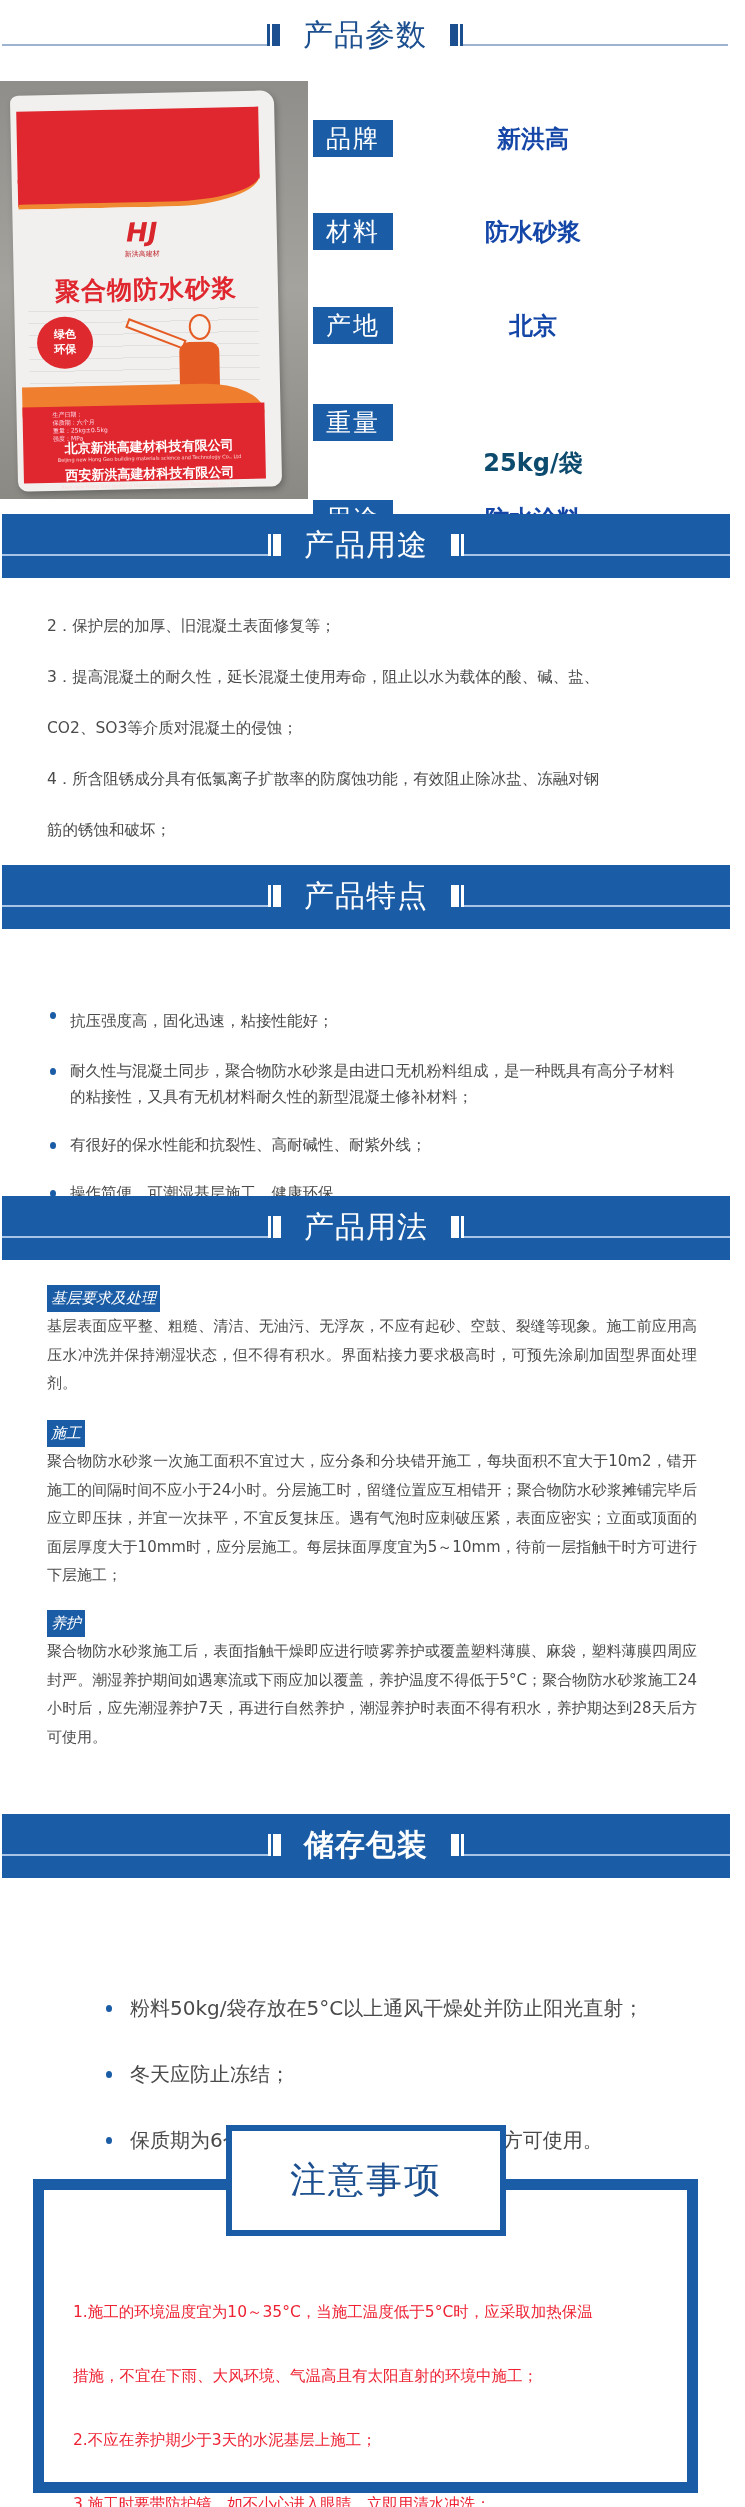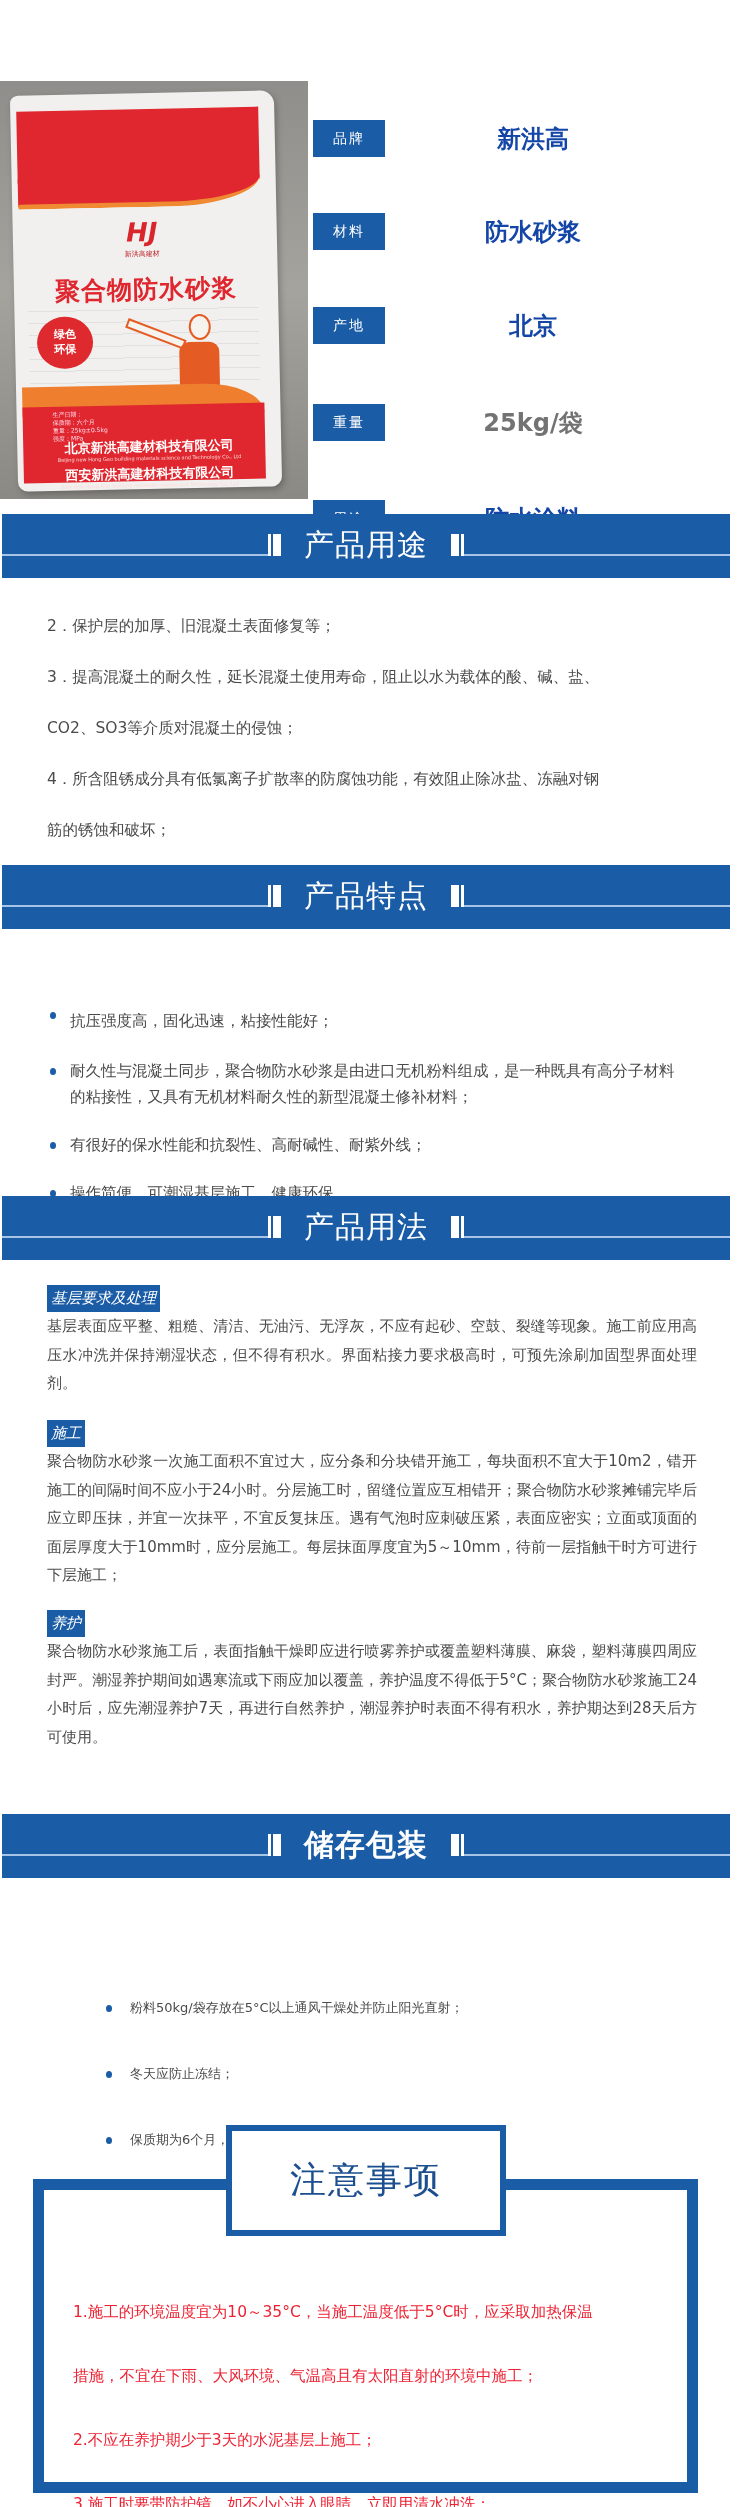--- a/index.html
+++ b/index.html
@@ -59,28 +59,28 @@
   .bag .info { position: absolute; left: 36px; top: 316px; font-size: 6px; color: #fde; line-height: 8px; }
   .bag .co { position: absolute; left: 14px; width: 236px; text-align: center; color: #fff; font-family: "DejaVu Serif", serif; font-weight: bold; font-size: 13px; }
   .bag .co.c1 { top: 345px; }
   .bag .co.c2 { top: 372px; }
   .bag .co-en { position: absolute; left: 14px; width: 236px; text-align: center; color: #fbdada; font-size: 5px; }
   .bag .co-en.e1 { top: 362px; }
   .bag .co-en.e2 { top: 389px; }
 
   .param-row { position: absolute; left: 313px; width: 417px; height: 38px; }
   .param-label {
-    position: absolute; left: 0; top: 0; width: 72px; height: 37px; background: #1a5ca5;
-    color: #fff; font-size: 14px; line-height: 37px; text-align: center; letter-spacing: 2px;
+    position: absolute; left: 0; top: 0; width: 80px; height: 37px; background: #1a5ca5;
+    color: #fff; font-size: 25px; line-height: 37px; text-align: center; letter-spacing: 2px;
   }
   .param-value {
     position: absolute; left: 100px; width: 240px; top: 2px; text-align: center;
     color: #1446a8; font-size: 24px; font-weight: bold; line-height: 34px;
   }
-  .param-value.blue { color: #737373; }
+  .param-value.blue { color: #0c4a6e; margin-top: 40px; }
 
   
   .banner { position: absolute; left: 2px; width: 728px; height: 64px; background: #1a5ca5; padding-left: 32px; }
   .banner .line { position: absolute; top: 40px; height: 2px; background: #a7c3e6; }
   .banner .line.l { left: 0; width: 266px; }
   .banner .line.r { left: 462px; width: 266px; }
   .banner .title {
     position: absolute; left: 0; width: 728px; top: 11px; text-align: center;
     font-size: 30px; line-height: 40px; color: #ffffff; letter-spacing: 1px;
   }
@@ -100,21 +100,21 @@
   .features .b:nth-child(1) { line-height: 38px; margin-bottom: 18px; }
 
   .method { position: absolute; left: 47px; width: 650px; }
   .method .tag {
     display: inline-block; background: #1a5ca5; color: #fff; font-size: 15px; line-height: 26px;
     padding: 0 4px; height: 27px; font-style: italic;
   }
   .method .p { font-size: 15px; color: #4a4a4a; line-height: 28.5px; text-align: justify; }
 
   .storage { left: 104px; top: 1995px; width: 560px; }
-  .storage .b { padding-left: 26px; margin-bottom: 40px; font-size: 13px; line-height: 26px; }
+  .storage .b { padding-left: 26px; margin-bottom: 40px; font-size: 20px; line-height: 26px; }
   .storage .b .dot { left: 2px; }
 
   
   .notice-frame {
     position: absolute; left: 33px; top: 2179px; width: 665px; height: 314px;
     border: 11px solid #1a5ca5; background: #fff;
   }
   .notice-title-box {
     position: absolute; left: 226px; top: 2125px; width: 280px; height: 111px;
     border: 6px solid #1a5ca5; background: #fff;
@@ -122,20 +122,29 @@
     font-size: 36px; color: #1c4f8f; letter-spacing: 2px;
   }
   .notice-list { position: absolute; left: 73px; top: 2299px; width: 600px; }
   .notice-list .n { color: #ee2233; font-size: 15.5px; height: 64px; line-height: 26px; white-space: nowrap; }
 </style>
 </head>
 <body>
 
 <div class="page">
 
+  <div class="hdr-white">
+    <div class="line l"></div>
+    <div class="line r"></div>
+    <div class="title">
+      <span class="bars"><i class="thin"></i><i class="thick"></i></span>
+      <span style="margin:0 12px;">产品参数</span>
+      <span class="bars"><i class="thick"></i><i class="thin"></i></span>
+    </div>
+  </div>
 
   <div class="bag" title="聚合物防水砂浆包装袋">
     <div class="sack">
       <div class="red-top"></div>
       <div class="orange-wave1"></div>
       <div class="wall"></div>
       <div class="logo">HJ</div>
       <div class="logo-sub">新洪高建材</div>
       <div class="name">聚合物防水砂浆</div>
       <div class="eco"><span style="display:inline-block;width:32px;">绿色环保</span></div>

